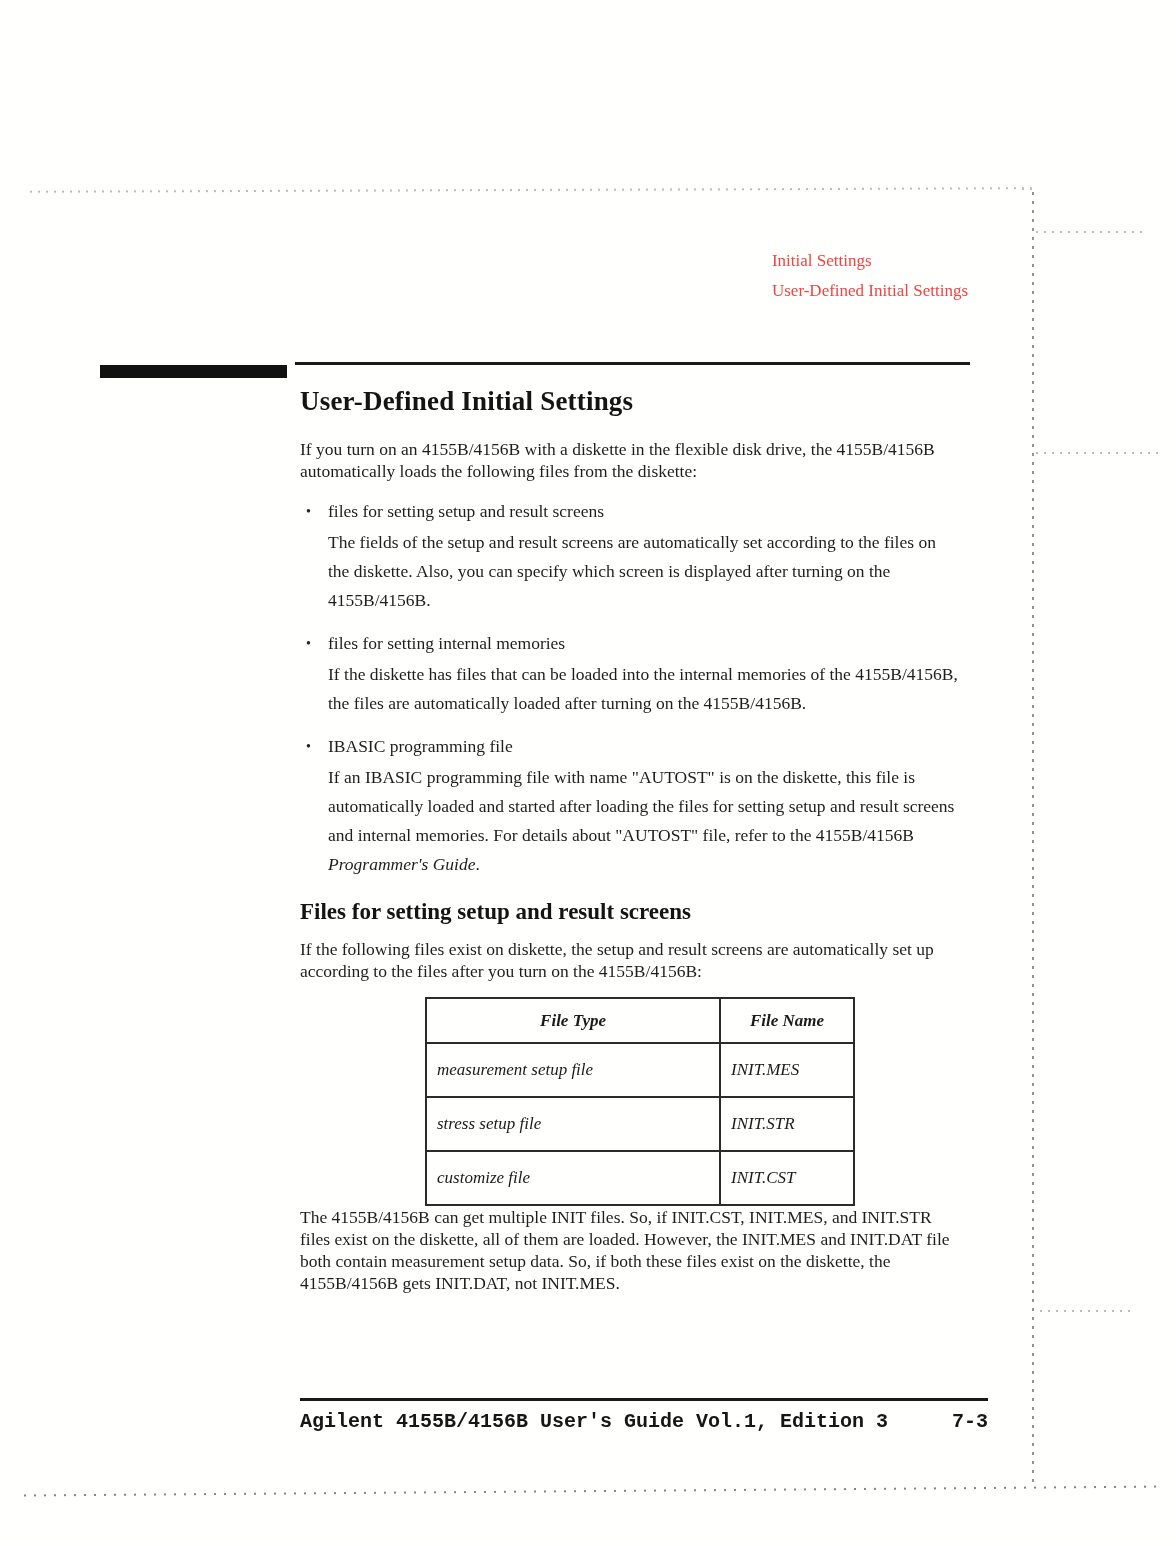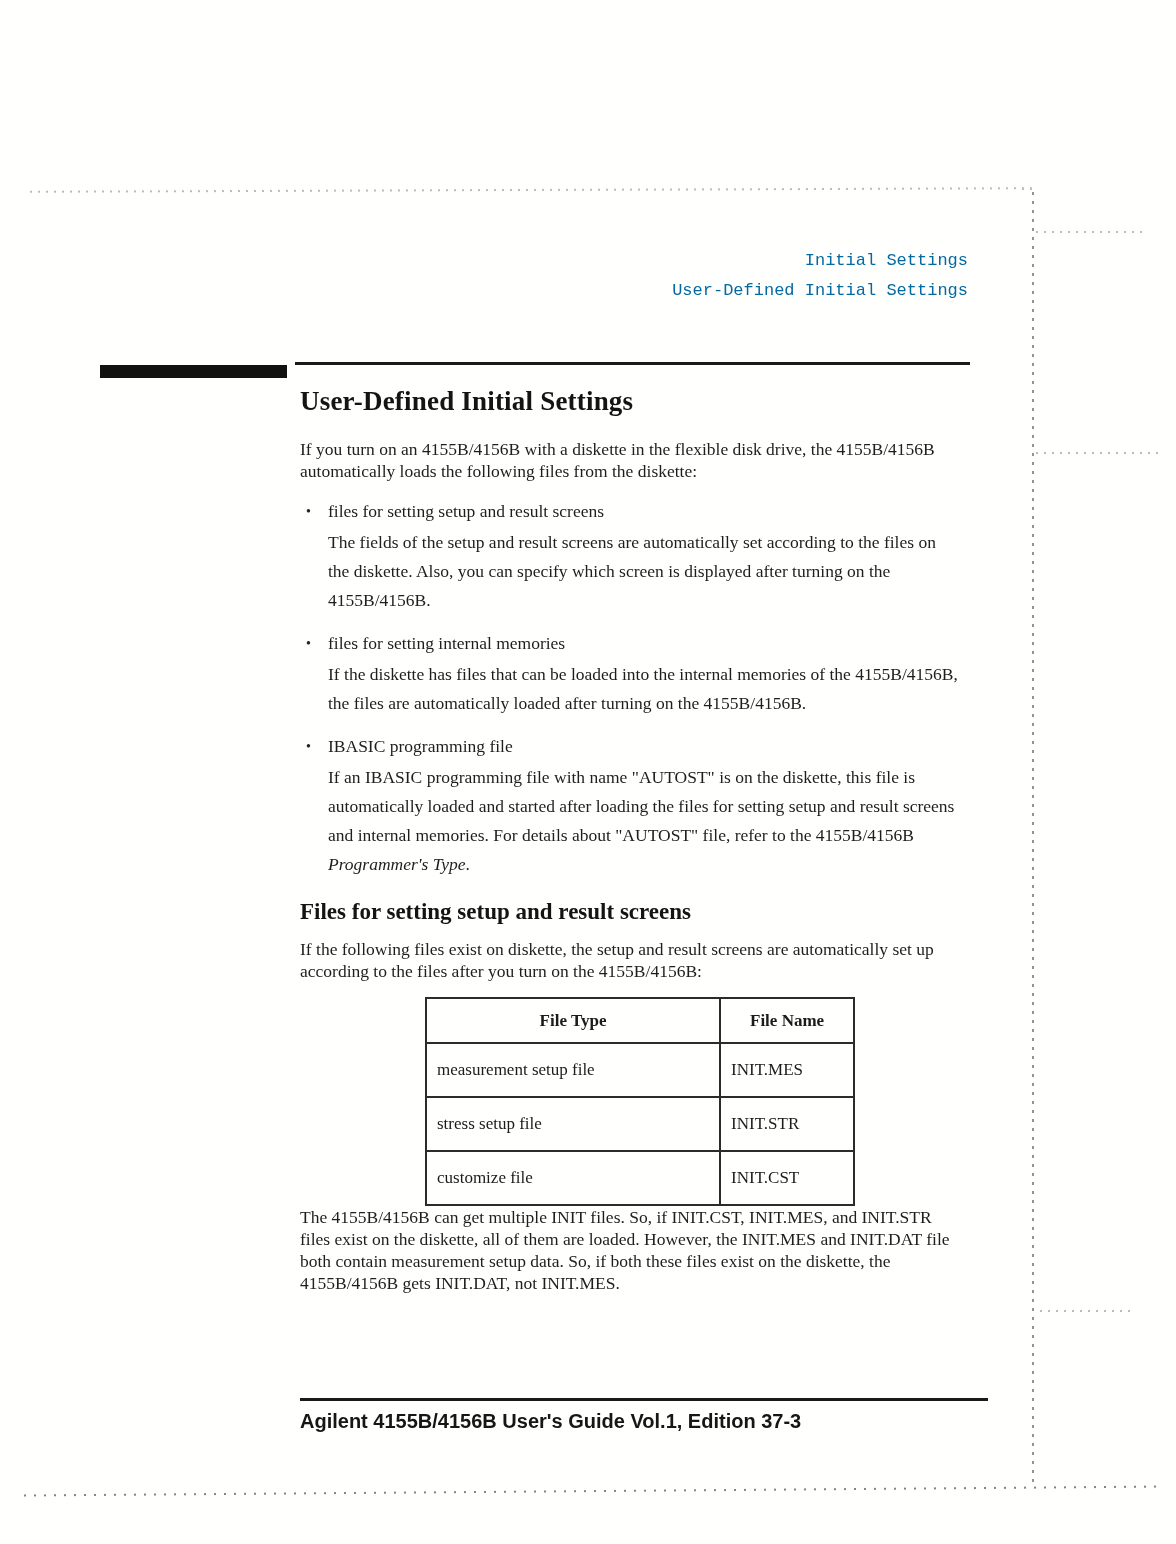--- a/index.html
+++ b/index.html
@@ -27,23 +27,23 @@
   #edge-top { left: 30px; top: 189px; width: 1005px; transform: rotate(-0.2deg); }
   #edge-right { left: 1032px; top: 192px; height: 1290px; }
   #edge-bottom { left: 24px; top: 1490px; width: 1140px; transform: rotate(-0.45deg); }
   #edge-seg1 { left: 1036px; top: 231px; width: 110px; }
   #edge-seg2 { left: 1036px; top: 452px; width: 128px; }
   #edge-seg3 { left: 1040px; top: 1310px; width: 90px; }
 
   
   .running-header {
     position: absolute; top: 246px; right: 208px;
-    text-align: right;
-    font-family: Liberation Mono, monospace;
-    font-size: 17px; line-height: 30px; color: #0369a1;
+    text-align: left;
+    font-family: Liberation Serif, serif;
+    font-size: 17px; line-height: 30px; color: #ef4444;
   }
 
   
   .thick-bar { position: absolute; left: 100px; top: 365px; width: 187px; height: 13px; background: #111; }
   .thin-rule { position: absolute; left: 295px; top: 362px; width: 675px; height: 3px; background: #1a1a1a; }
 
   
   .content { position: absolute; left: 300px; top: 386px; width: 662px; }
   h1.doc-title {
     margin: 0 0 21px 0;
@@ -71,39 +71,40 @@
   }
   .li-detail em { font-style: italic; }
 
   
   table.file-table {
     border-collapse: collapse;
     margin: 12px 0 0 125px;
     width: 430px;
     font-size: 17px;
     color: #1b1b1b;
+    font-style: italic;
   }
   table.file-table th, table.file-table td {
     border: 2px solid #2b2b2b;
   }
   table.file-table th {
     font-weight: bold; text-align: center;
     height: 45px; padding: 2px 8px;
   }
   table.file-table td {
     height: 40px; padding: 16px 10px; text-align: left;
   }
   .note { margin-top: 23px; }
 
   
   .footer-rule { position: absolute; left: 300px; top: 1398px; width: 688px; height: 3px; background: #1a1a1a; }
   .doc-footer {
     position: absolute; left: 300px; top: 1410px; width: 688px;
-    display: flex; justify-content: flex-start; align-items: baseline;
-    font-family: Liberation Sans, sans-serif;
+    display: flex; justify-content: space-between; align-items: baseline;
+    font-family: Liberation Mono, monospace;
     font-weight: bold; font-size: 20px; color: #161616;
   }
 </style>
 </head>
 <body>
 
 <div class="page">
 
   <div class="dot-h faint" id="edge-top"></div>
   <div class="dot-v" id="edge-right"></div>
@@ -130,21 +131,21 @@
       <li>
         <div class="li-label">files for setting setup and result screens</div>
         <div class="li-detail">The fields of the setup and result screens are automatically set according to the files on the diskette. Also, you can specify which screen is displayed after turning on the 4155B/4156B.</div>
       </li>
       <li>
         <div class="li-label">files for setting internal memories</div>
         <div class="li-detail">If the diskette has files that can be loaded into the internal memories of the 4155B/4156B, the files are automatically loaded after turning on the 4155B/4156B.</div>
       </li>
       <li>
         <div class="li-label">IBASIC programming file</div>
-        <div class="li-detail"><span>If an IBASIC programming file with name "AUTOST" is on the diskette, this file is automatically loaded and started after loading the files for setting setup and result screens and internal memories. For details about "AUTOST" file, refer to the 4155B/4156B </span><em>Programmer's Type</em><span>.</span></div>
+        <div class="li-detail"><span>If an IBASIC programming file with name "AUTOST" is on the diskette, this file is automatically loaded and started after loading the files for setting setup and result screens and internal memories. For details about "AUTOST" file, refer to the 4155B/4156B </span><em>Programmer's Guide</em><span>.</span></div>
       </li>
     </ul>
 
     <h2 class="doc-subtitle">Files for setting setup and result screens</h2>
 
     <p class="body-text">If the following files exist on diskette, the setup and result screens are automatically set up according to the files after you turn on the 4155B/4156B:</p>
 
     <table class="file-table">
       <thead>
         <tr>

